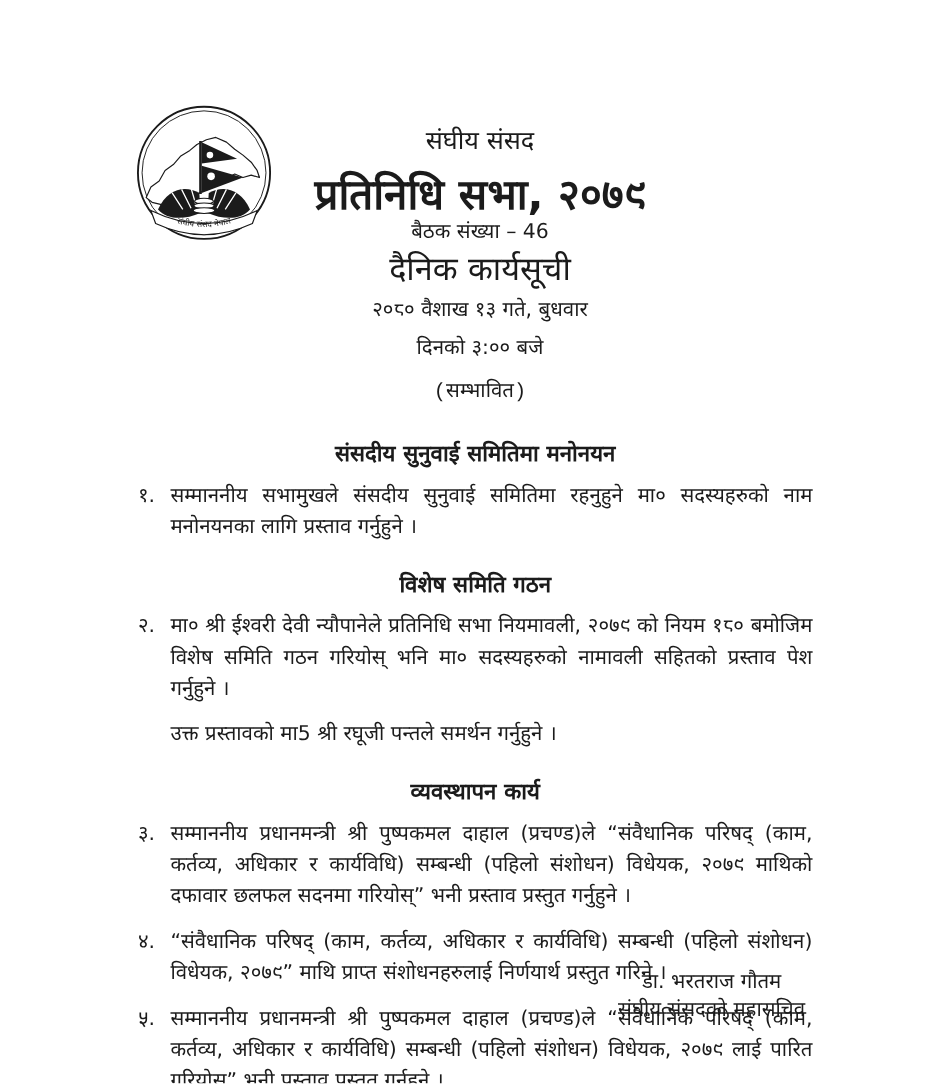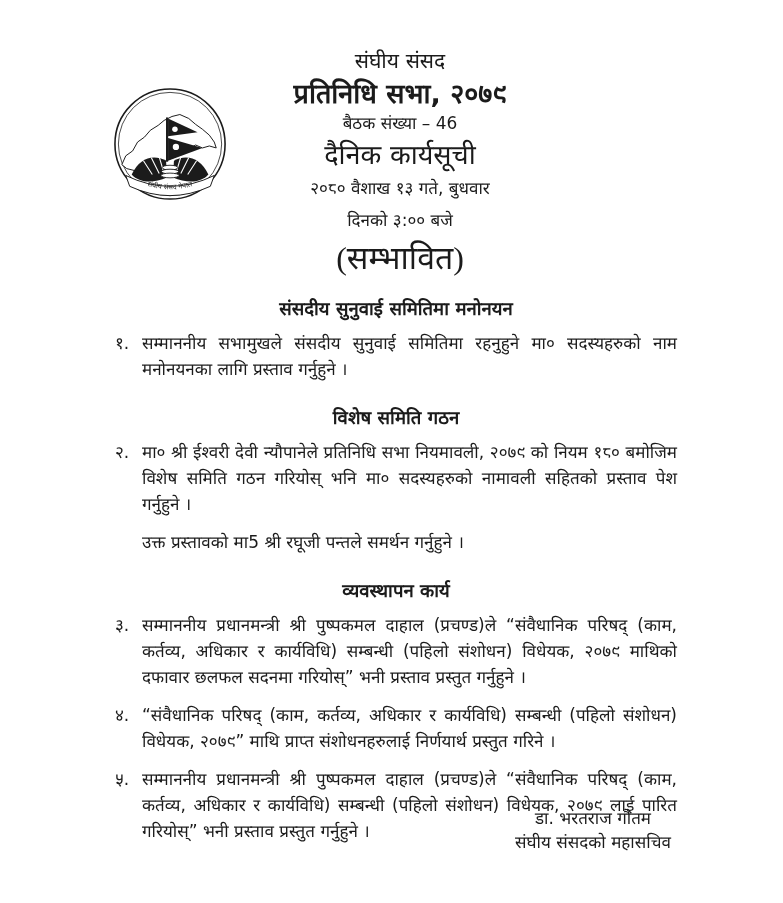--- a/index.html
+++ b/index.html
@@ -15,33 +15,33 @@
   .emblem {
     position: absolute;
     left: 106px;
     top: 86px;
     width: 130px;
     height: 118px;
   }
   .header {
     margin-left: 115px;
     width: 570px;
-    padding-top: 48px;
+    padding-top: 104px;
     text-align: center;
   }
   .org      { font-size: 21px; line-height: 26px; }
-  .house    { font-size: 27px; line-height: 33px; font-weight: bold; margin-top: 3px; }
+  .house    { font-size: 35px; line-height: 33px; font-weight: bold; margin-top: 17px; }
   .session  { font-size: 17px; line-height: 22px; margin-top: 8px; }
   .meeting  { font-size: 17px; line-height: 22px; margin-top: 2px; }
   .doc-title{ font-size: 27px; line-height: 33px; font-weight: normal; margin-top: 4px; }
   .date     { font-size: 17px; line-height: 22px; margin-top: 6px; }
   .time     { font-size: 17px; line-height: 22px; margin-top: 10px; }
   .tentative{
-    font-size: 32px; line-height: 30px; margin-top: 12px;
-    font-family: Liberation Serif, serif;
+    font-size: 17px; line-height: 30px; margin-top: 12px;
+    font-family: Liberation Mono, monospace;
   }
   .content {
     margin-left: 115px;
     width: 562px;
     margin-top: 4px;
   }
   .section-heading {
     text-align: center;
     font-weight: bold;
     font-size: 18.5px;

